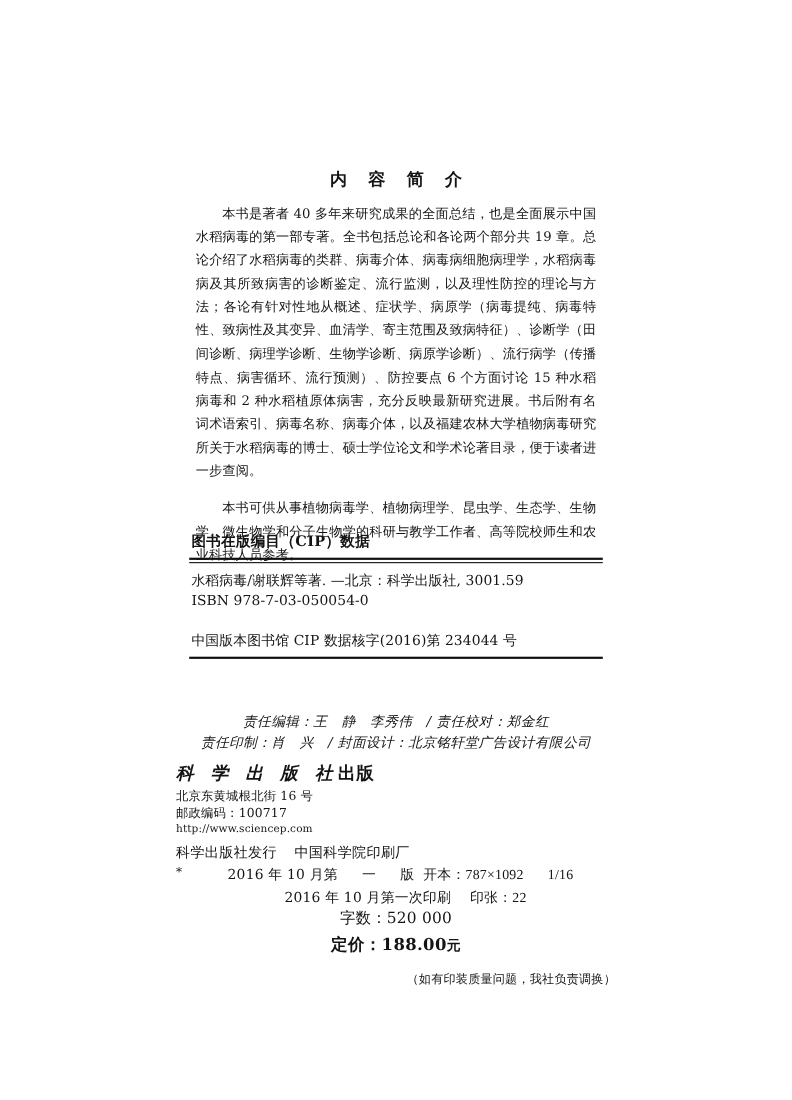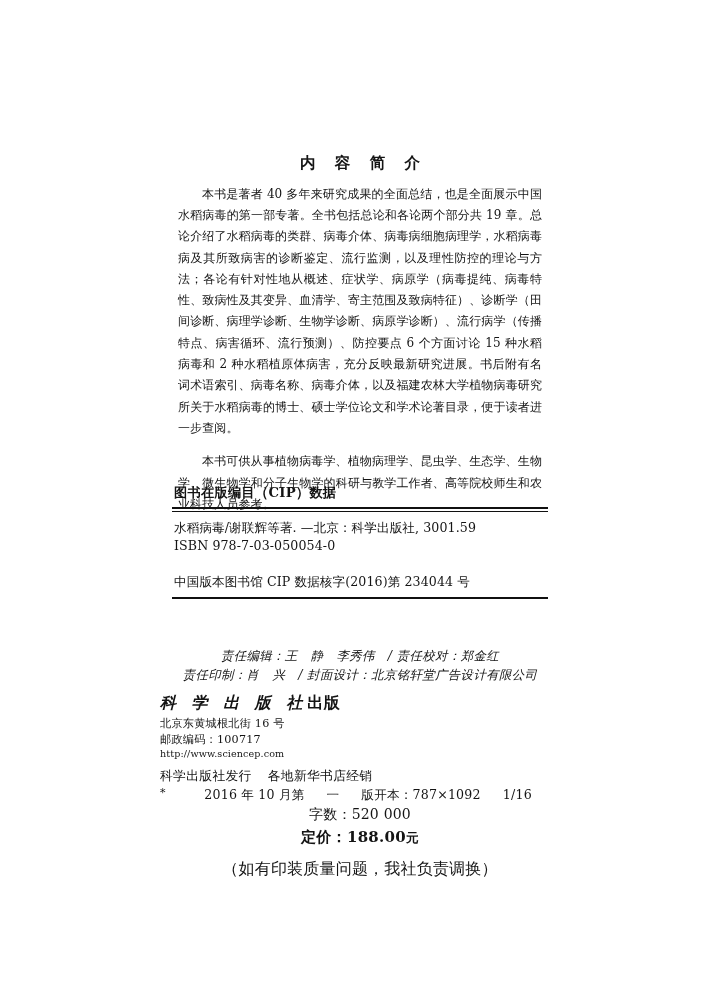--- a/index.html
+++ b/index.html
@@ -174,41 +174,42 @@
     top: 785px;
     width: 400px;
     text-align: center;
   }
   .print-row {
     font-size: 12.6px;
     line-height: 19.5px;
     letter-spacing: 0.2px;
     white-space: nowrap;
   }
-  .print-row .col-a { display: inline-block; width: 186px; text-align: right; }
-  .print-row .col-b { display: inline-block; text-align: left; }
+  .print-row .col-a { display: inline-block; width: 186px; text-align: center; }
+  .print-row .col-b { display: inline-block; text-align: left; font-family: Liberation Serif, serif; }
   .print-row .sp-m { display: inline-block; width: 22px; }
   .print-words {
     font-size: 14px;
     line-height: 19.5px;
     letter-spacing: 0.2px;
   }
   .print-price {
     font-size: 15px;
     font-weight: 700;
     line-height: 24px;
     letter-spacing: 0.3px;
     margin-top: 1px;
   }
   .print-price .unit { font-size: 12.6px; font-weight: 700; }
   .print-note {
-    font-size: 16px;
+    font-size: 11px;
     line-height: 20px;
     letter-spacing: 0.2px;
     margin-top: 9px;
+    text-align: right;
   }
 </style>
 </head>
 <body>
 
 <div class="page">
 
   <div class="summary-block">
     <div class="summary-title">内 容 简 介</div>
     <p class="summary-para">本书是著者 40 多年来研究成果的全面总结，也是全面展示中国水稻病毒的第一部专著。全书包括总论和各论两个部分共 19 章。总论介绍了水稻病毒的类群、病毒介体、病毒病细胞病理学，水稻病毒病及其所致病害的诊断鉴定、流行监测，以及理性防控的理论与方法；各论有针对性地从概述、症状学、病原学（病毒提纯、病毒特性、致病性及其变异、血清学、寄主范围及致病特征）、诊断学（田间诊断、病理学诊断、生物学诊断、病原学诊断）、流行病学（传播特点、病害循环、流行预测）、防控要点 6 个方面讨论 15 种水稻病毒和 2 种水稻植原体病害，充分反映最新研究进展。书后附有名词术语索引、病毒名称、病毒介体，以及福建农林大学植物病毒研究所关于水稻病毒的博士、硕士学位论文和学术论著目录，便于读者进一步查阅。</p>
@@ -236,29 +237,32 @@
   </div>
 
   <div class="publisher-block">
     <div class="pub-name">
       <span class="calli">科 学 出 版 社</span><span>出版</span>
     </div>
     <div class="pub-addr">北京东黄城根北街 16 号</div>
     <div class="pub-zip">邮政编码：100717</div>
     <div class="pub-url">http://www.sciencep.com</div>
     <div class="pub-distrib">
-      <span>科学出版社发行</span><span class="gap"></span><span>各地新华书店经销</span>
+      <span>科学出版社发行</span><span class="gap"></span><span>中国科学院印刷厂</span>
     </div>
     <div class="pub-star">*</div>
   </div>
 
   <div class="print-block">
     <div class="print-row">
       <span class="col-a"><span>2016 年 10 月第</span><span class="sp-m"></span><span>一</span><span class="sp-m"></span><span>版</span></span><span class="col-b"><span>开本：</span><span>787×1092</span><span class="sp-m"></span><span>1/16</span></span>
     </div>
+    <div class="print-row">
+      <span class="col-a"><span>2016 年 10 月第一次印刷</span></span><span class="col-b"><span>印张：</span><span>22</span></span>
+    </div>
     <div class="print-words">
       <span>字数：</span><span>520 000</span>
     </div>
     <div class="print-price">
       <span>定价：</span><span>188.00</span><span class="unit">元</span>
     </div>
     <div class="print-note">（如有印装质量问题，我社负责调换）</div>
   </div>
 
 </div>

